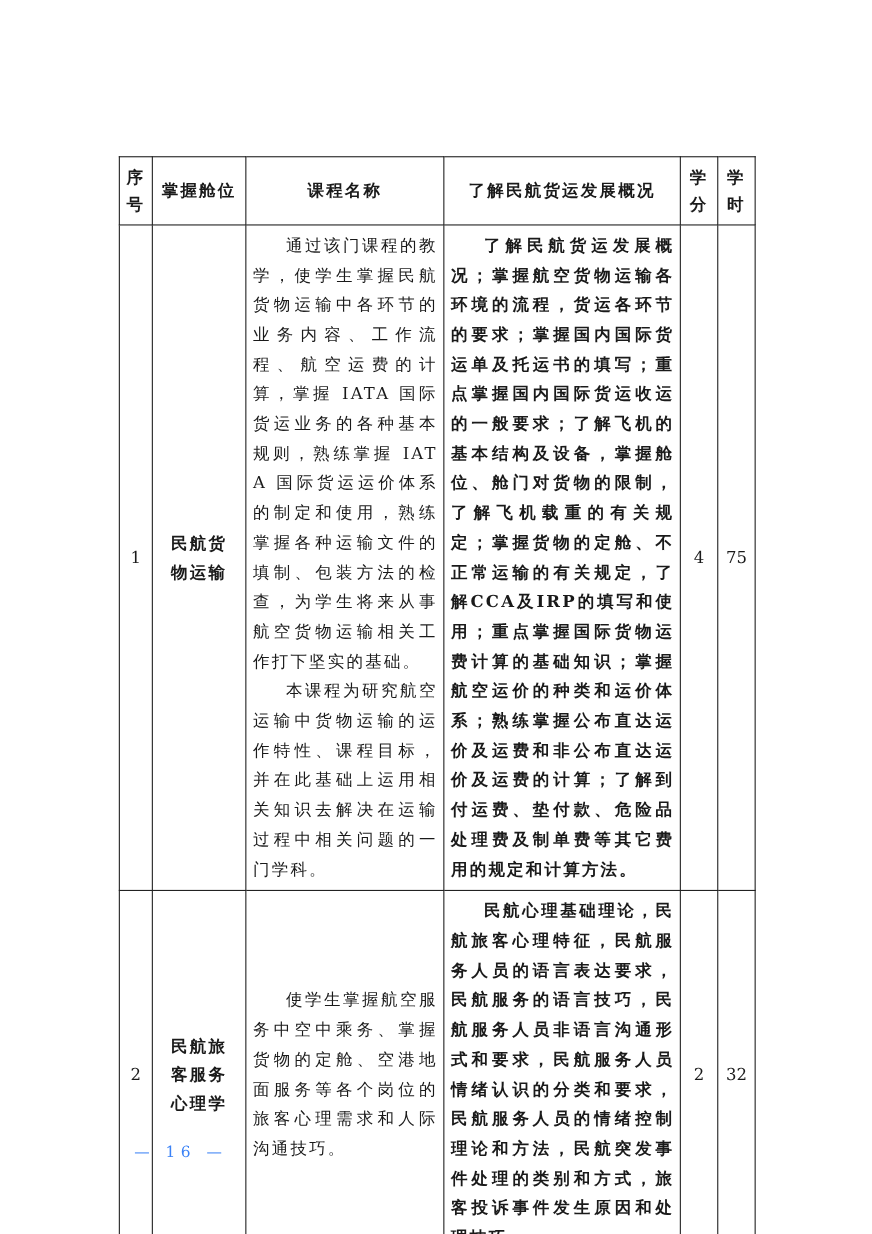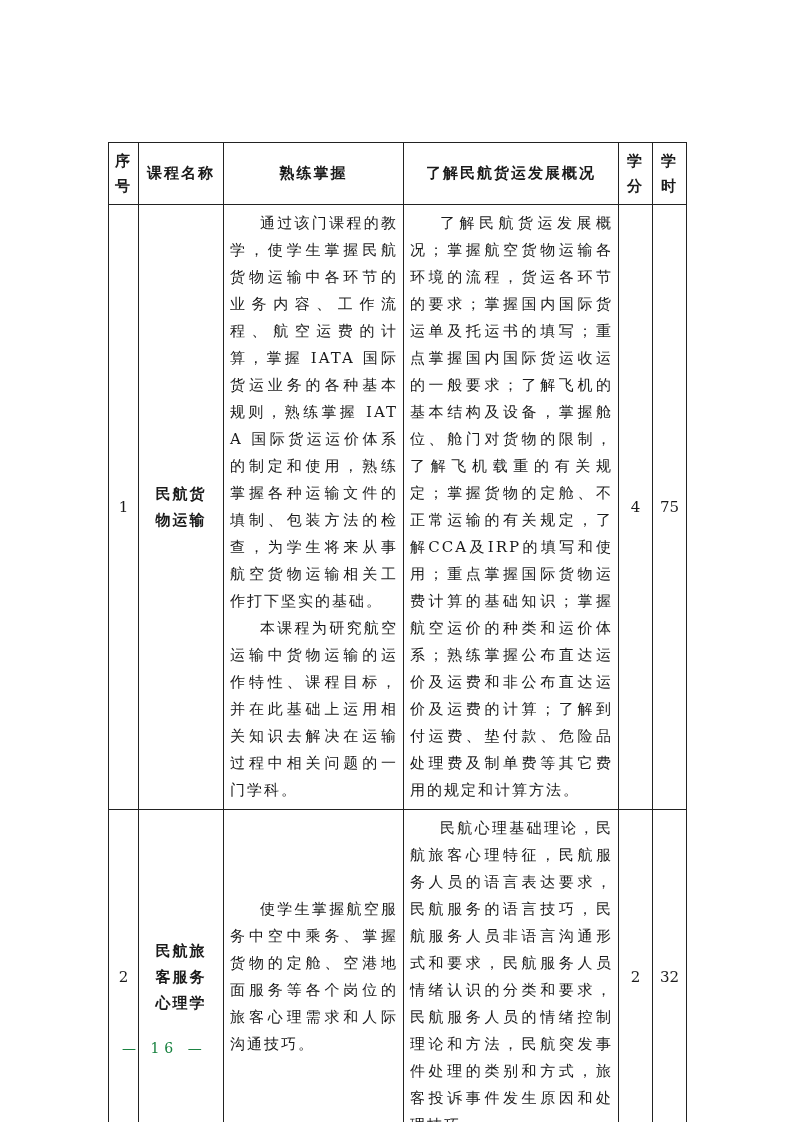--- a/index.html
+++ b/index.html
@@ -51,51 +51,51 @@
     text-align: center;
     line-height: 26px;
     padding: 2px 13px;
   }
   td.c-text {
     text-align: justify;
     padding: 5px 5px 5px 6px;
     margin-left: 42px;
   }
   td.c-obj { vertical-align: middle; }
-  td.c-content { vertical-align: top; }
+  td.c-content { vertical-align: top; font-weight: bold; }
   td.c-text p { margin: 0; text-indent: 2em; text-align: justify; }
   td.c-content { text-indent: 2em; }
 
   .footer {
     position: absolute;
     left: 122px; top: 1040px;
     font-size: 14px;
     letter-spacing: 5px;
-    color: #15803d;
+    color: #3b82f6;
   }
 </style>
 </head>
 <body>
 
 <div class="page">
 
   <table class="doc-table">
     <colgroup>
       <col style="width:30px">
       <col style="width:85px">
       <col style="width:180px">
       <col style="width:215px">
       <col style="width:34px">
       <col style="width:34px">
     </colgroup>
     <thead>
       <tr>
         <th>序号</th>
+        <th>掌握舱位</th>
         <th>课程名称</th>
-        <th>熟练掌握</th>
         <th>了解民航货运发展概况</th>
         <th>学分</th>
         <th>学时</th>
       </tr>
     </thead>
     <tbody>
       <tr class="row-1">
         <td class="c-no">1</td>
         <td class="c-course">民航货物运输</td>
         <td class="c-text c-obj">

